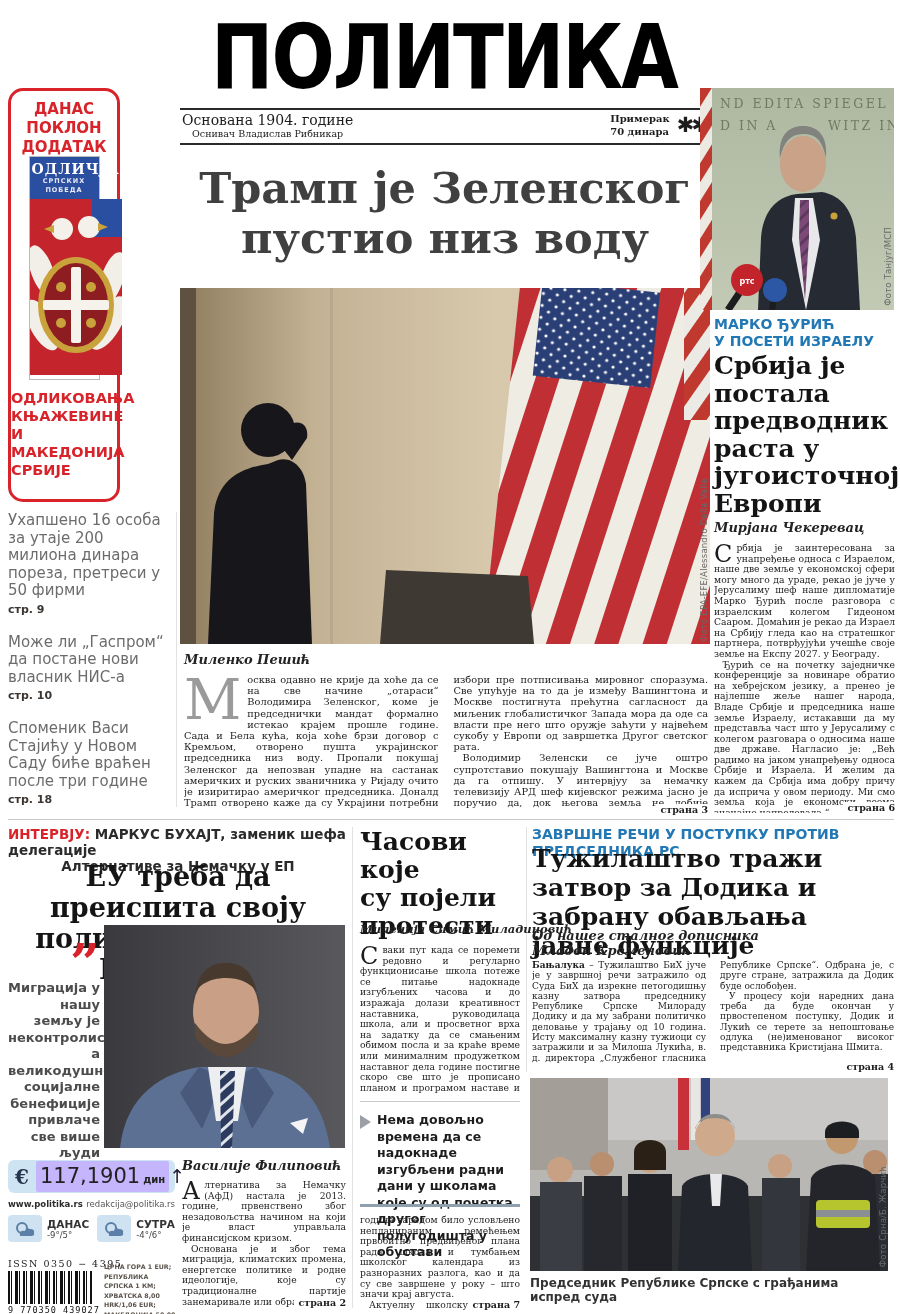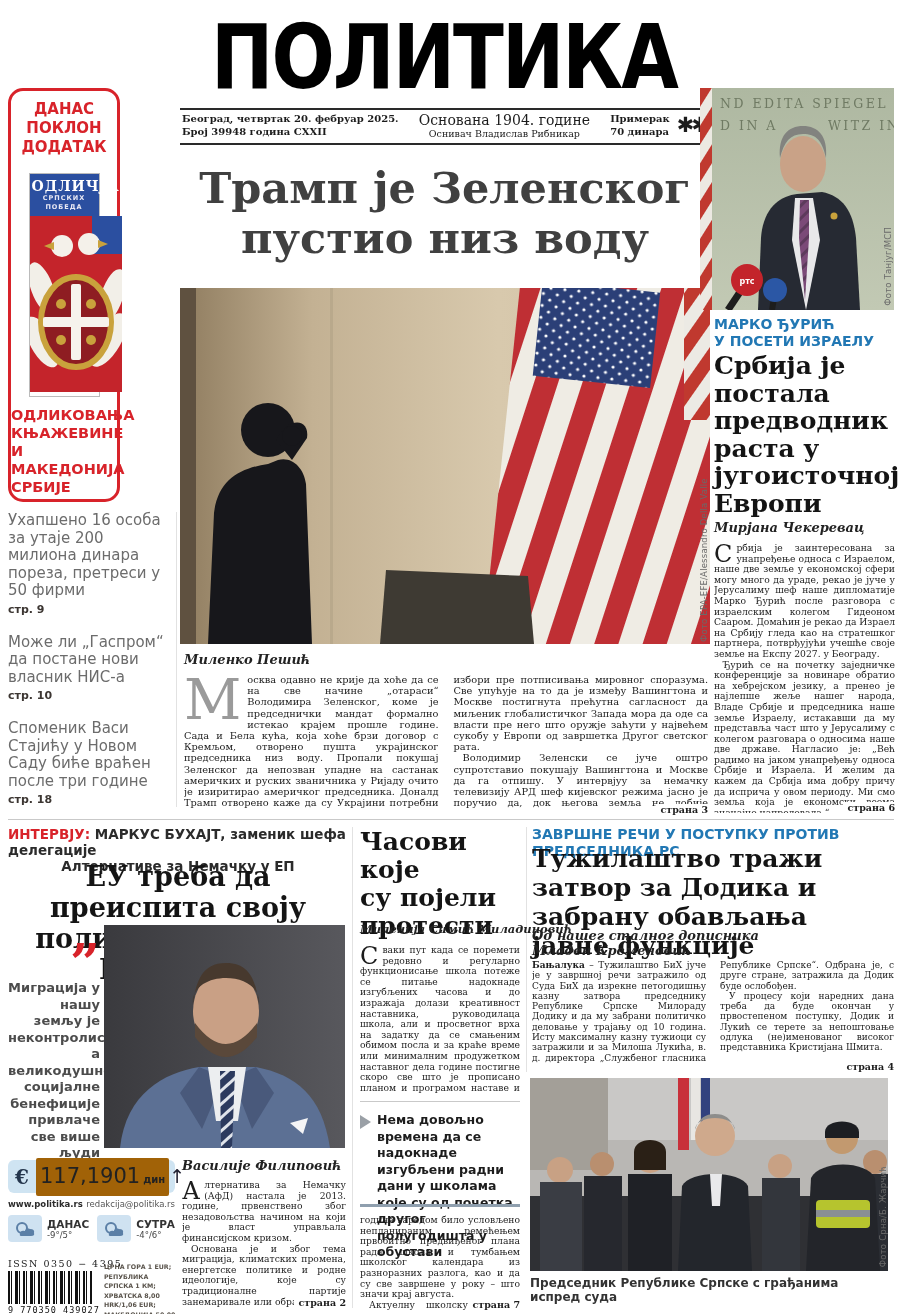--- a/index.html
+++ b/index.html
@@ -15,21 +15,21 @@
   .dl-left div{font:700 10px/13px "DejaVu Serif";}
   .dl-center{text-align:center;}
   .dl-center .f1{font:400 14px/16px "DejaVu Serif";}
   .dl-center .f2{font:400 9.5px/12px "DejaVu Serif";}
   .dl-right{display:flex;align-items:center;gap:7px;}
   .dl-right .p div{font:700 10px/13px "DejaVu Serif";text-align:left;}
   .marks{font:700 21px/22px "DejaVu Sans",sans-serif;letter-spacing:-3px;}
   
   .promo{left:8px;top:88px;width:112px;height:414px;border:3px solid #d8232a;border-radius:15px;box-sizing:border-box;padding-top:9px;}
   .promo-line{font:700 15px/19px "DejaVu Sans",sans-serif;color:#d8232a;text-align:center;}
-  .cover{width:69px;margin:17px auto 6px auto;box-shadow:0 0 0 1px #bbb;}
+  .cover{width:69px;margin:0 auto 6px auto;box-shadow:0 0 0 1px #bbb;}
   .cover-head{background:#2b4fa0;padding:5px 2px 4px 2px;text-align:center;}
   .cover-title{font:700 14px/15px "DejaVu Serif";color:#fff;letter-spacing:1px;}
   .cover-sub{font:700 6.5px/9px "DejaVu Sans",sans-serif;color:#e8e8f4;letter-spacing:1px;}
   .promo-cap{font:700 14.5px/18px "DejaVu Sans",sans-serif;color:#d8232a;margin-top:9px;}
   
   .briefs{left:8px;top:512px;width:163px;}
   .brief-t{font:400 15px/17.5px "DejaVu Sans",sans-serif;color:#6c6c6c;}
   .brief-p{font:700 11px/14px "DejaVu Sans",sans-serif;color:#3c3632;margin:3px 0 17px 0;}
   .vsep{background:#e2e2e2;width:1px;}
   .hsep{background:#c9c9c9;height:1px;}
@@ -57,21 +57,21 @@
   .sch-h{font:700 25px/28px "DejaVu Serif";color:#141414;}
   .hl{font:700 12.5px/16.5px "DejaVu Sans",sans-serif;color:#1d1d1d;}
   .hl-arrow{width:0;height:0;border-left:11px solid #9aa0a6;border-top:7px solid transparent;border-bottom:7px solid transparent;display:inline-block;}
   .thick{background:#8f9fae;height:3px;}
   
   .dod-h{font:700 25px/29px "DejaVu Serif";color:#141414;}
   .cap{font:700 12px/14px "DejaVu Sans",sans-serif;color:#333;}
   
   .curr{left:8px;top:1160px;width:167px;height:33px;background:#cfe4f2;border-radius:6px;display:flex;align-items:center;}
   .curr .eur{font:700 20px/20px "DejaVu Serif";color:#24364d;padding:0 7px;}
-  .curr .val-box{background:#a16207;height:38px;display:flex;align-items:center;padding:0 4px;border-radius:2px;}
+  .curr .val-box{background:#c4b5fd;height:31px;display:flex;align-items:center;padding:0 4px;border-radius:2px;}
   .curr .val{font:400 21px/21px "DejaVu Sans",sans-serif;color:#222;}
   .curr .unit{font:700 10px/10px "DejaVu Sans",sans-serif;color:#222;margin:6px 0 0 3px;}
   .curr .arr{font:400 19px/19px "DejaVu Sans",sans-serif;color:#223;margin-left:auto;padding-right:8px;}
   .links{left:8px;top:1199px;width:167px;display:flex;justify-content:space-between;}
   .links .w{font:700 8.5px/10px "DejaVu Sans",sans-serif;color:#2b2b2b;}
   .links .e{font:400 8.5px/10px "DejaVu Sans",sans-serif;color:#555;}
   .wx{display:flex;gap:5px;align-items:center;}
   .wx-ic{width:34px;height:27px;background:#cfe2f1;border-radius:4px;display:flex;align-items:center;justify-content:center;}
   .wx-lab{font:700 10.5px/12px "DejaVu Sans",sans-serif;color:#333;}
   .wx-t{font:400 8.5px/10px "DejaVu Sans",sans-serif;color:#444;}
@@ -81,24 +81,20 @@
   .prices div{font:700 6.3px/9.6px "DejaVu Sans",sans-serif;color:#5a544c;}
 </style>
 </head>
 <body>
 
 <div id="page">
 
   <div class="ab m-title">ПОЛИТИКА</div>
   <div class="ab rule" style="left:180px;top:108px;width:528px;"></div>
   <div class="ab dateline">
-    <div class="dl-left">
-      <div>Београд, четвртак 20. фебруар 2025.</div>
-      <div>Број 39948 година CXXII</div>
-    </div>
     <div class="dl-center">
       <div class="f1">Основана 1904. године</div>
       <div class="f2">Оснивач Владислав Рибникар</div>
     </div>
     <div class="dl-right">
       <div class="p">
         <div>Примерак</div>
         <div>70 динара</div>
       </div>
       <div class="marks">✱✱</div>

